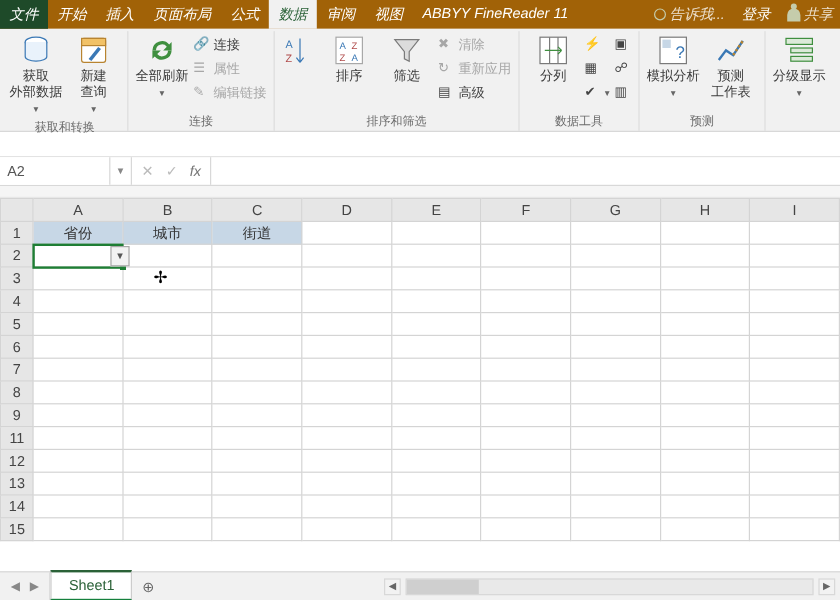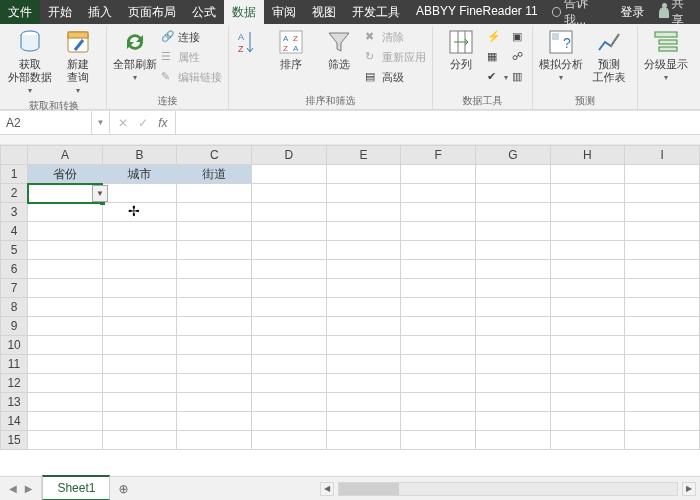--- a/index.html
+++ b/index.html
@@ -1,19 +1,19 @@
 <!DOCTYPE html>
 <html><head>
 <meta charset="utf-8">
 <style>
 * { box-sizing: border-box; margin: 0; padding: 0; font-family: "Microsoft YaHei", sans-serif; }
 body { width: 700px; height: 500px; overflow: hidden; background: #fff; font-size: 12px; user-select: none; }
 
 
-.tabs { display: flex; align-items: stretch; height: 24px; background: #404040; color: #fff; font-size: 12px; }
+.tabs { display: flex; align-items: stretch; height: 24px; background: #a16207; color: #fff; font-size: 12px; font-style: italic; }
 .tabs .t { padding: 4px 8px; cursor: default; white-space: nowrap; }
 .tabs .t.file { background: #1e4a29; }
 .tabs .t.active { background: #f1f1f1; color: #2a6137; }
 .tabs .spacer { flex: 1; }
 .tabs .hint { opacity: .8; padding: 4px 6px; display: flex; align-items: center; gap: 3px; }
 .tabs .bulb { width: 10px; height: 10px; border: 1px solid #cfe7d4; border-radius: 50%; display: inline-block; }
 .tabs .ppl { display:inline-block; width:11px; height:11px; background:#cfe7d4; border-radius:50% 50% 0 0; position:relative; }
 .tabs .ppl::after{ content:""; position:absolute; top:-4px; left:3px; width:5px;height:5px;background:#cfe7d4;border-radius:50%;}
 
 
@@ -26,21 +26,21 @@
 .drop { font-size: 8px; color: #666; }
 .mini { display: flex; flex-direction: column; gap: 2px; font-size: 11px; color: #444; }
 .mini .mi { display: flex; align-items: center; gap: 3px; height: 18px; }
 .mini .ic16 { width: 14px; height: 14px; }
 .grey { color: #a7a7a7; }
 .ic { display: inline-block; }
 svg { display: block; }
 
 
 .fbarwrap { border-bottom: 1px solid #d8d8d8; }
-.fbar { display: flex; align-items: stretch; height: 24px; border-top: 1px solid #e3e3e3; }
+.fbar { display: flex; align-items: stretch; height: 24px; border-top: 1px solid #e3e3e3; margin-top: 20px; }
 .nbox { width: 92px; border-right: 1px solid #d8d8d8; display: flex; align-items: center; padding: 0 6px; color: #555; background:#fff;}
 .ndrop { width: 18px; display: flex; align-items: center; justify-content: center; border-right: 1px solid #d8d8d8; color:#888; font-size:8px;}
 .fbtns { display: flex; align-items: center; gap: 10px; padding: 0 8px; border-right: 1px solid #d8d8d8; color:#bbb; }
 .fx { font-style: italic; color:#777; }
 .finput { flex: 1; padding: 0 6px; color:#333; display:flex; align-items:center;}
 .blank { height: 10px; background:#f5f5f5; border-bottom:1px solid #e7e7e7;}
 
 
 .grid { position: relative; height: 316px; overflow: hidden; }
 table.sheet { border-collapse: collapse; table-layout: fixed; width: 700px; }
@@ -73,21 +73,20 @@
 
 <div class="tabs">
   <div class="t file">文件</div>
   <div class="t">开始</div>
   <div class="t">插入</div>
   <div class="t">页面布局</div>
   <div class="t">公式</div>
   <div class="t active">数据</div>
   <div class="t">审阅</div>
   <div class="t">视图</div>
-  <div class="t">开发工具</div>
   <div class="t">ABBYY FineReader 11</div>
   <div class="spacer"></div>
   <div class="hint">
       <span class="bulb"></span>
       <span>告诉我...</span>
     </div>
   <div class="t">登录</div>
   <div class="hint">
       <span class="ppl"></span>
       <span>共享</span>
@@ -420,32 +419,20 @@
           <td></td>
           <td></td>
           <td></td>
           <td></td>
           <td></td>
           <td></td>
           <td></td>
           <td></td>
         </tr>
   <tr>
-          <th class="rowh">10</th>
-          <td></td>
-          <td></td>
-          <td></td>
-          <td></td>
-          <td></td>
-          <td></td>
-          <td></td>
-          <td></td>
-          <td></td>
-        </tr>
-  <tr>
           <th class="rowh">11</th>
           <td></td>
           <td></td>
           <td></td>
           <td></td>
           <td></td>
           <td></td>
           <td></td>
           <td></td>
           <td></td>

